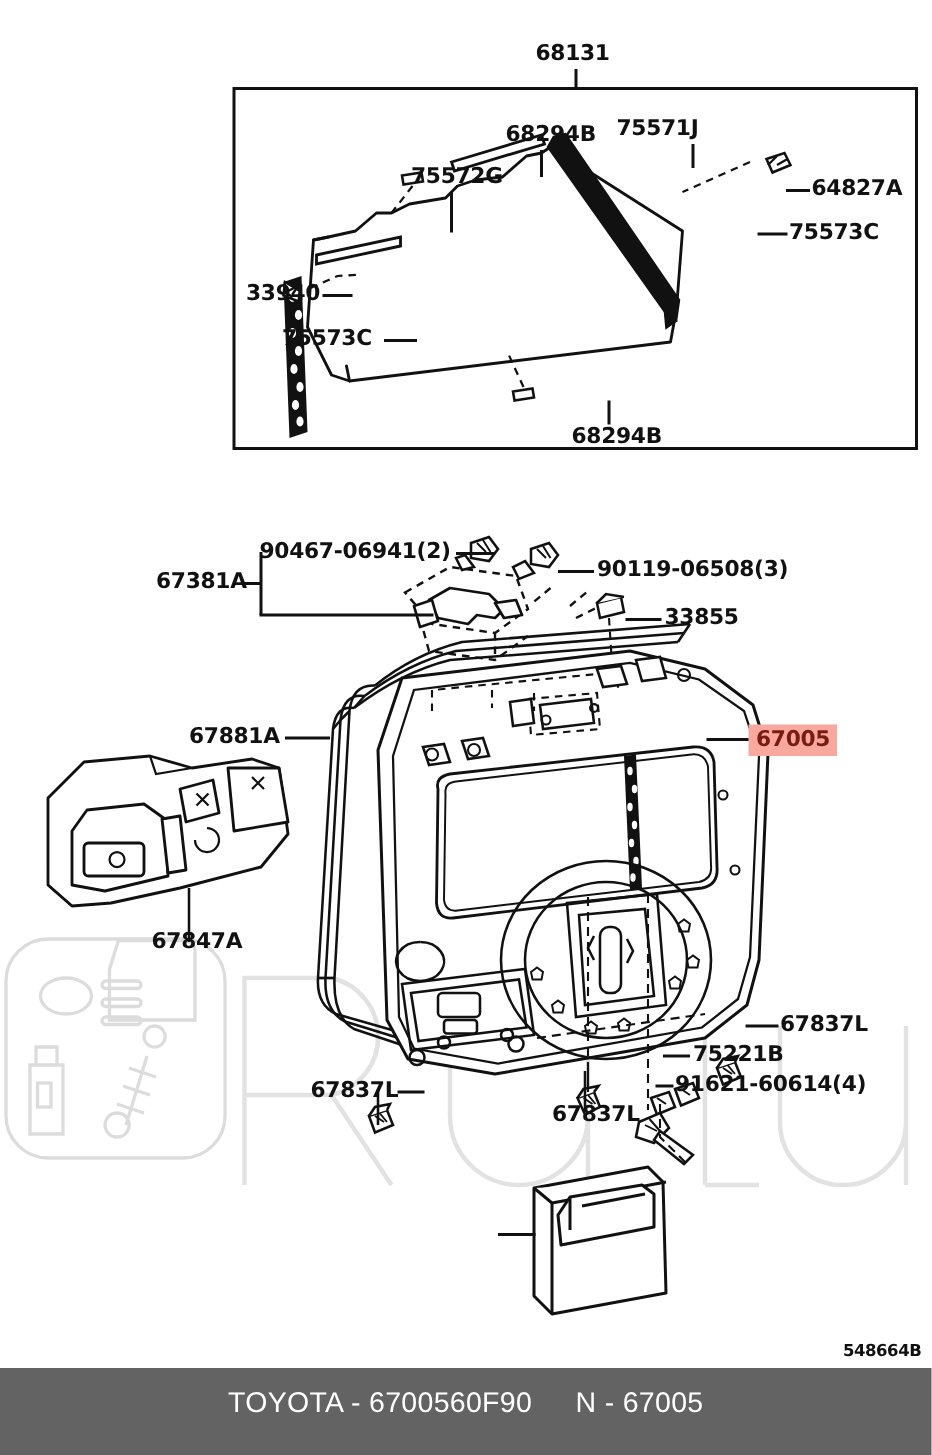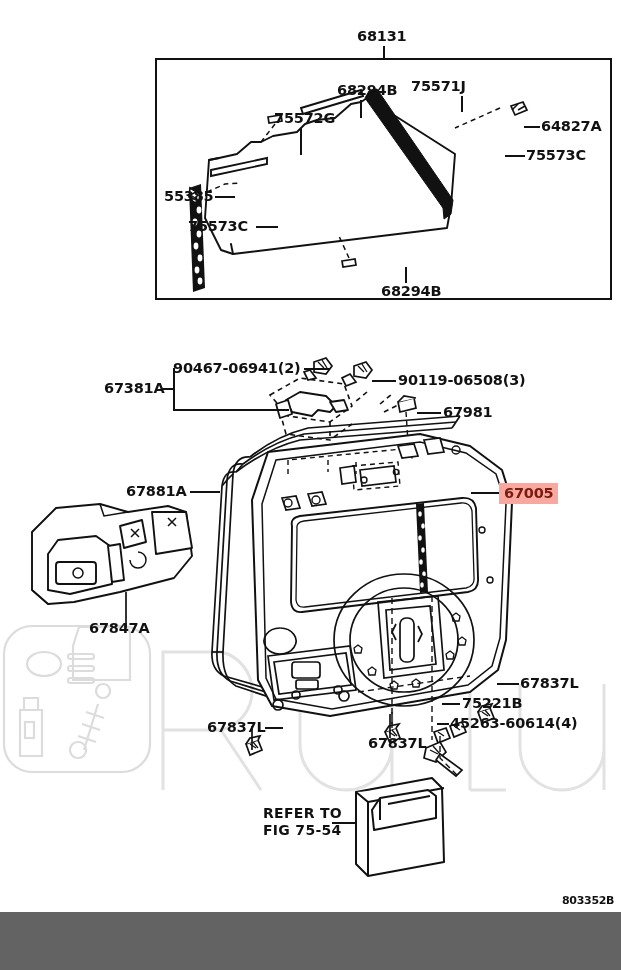--- a/index.html
+++ b/index.html
@@ -138,21 +138,21 @@
 
   <div class="lbl" style="left:274px;top:110px;">75572G</div>
   <div class="ln v" style="left:300px;top:128px;height:27px;"></div>
 
   <div class="lbl" style="left:541px;top:118px;">64827A</div>
   <div class="ln h" style="left:524px;top:126px;width:16px;"></div>
 
   <div class="lbl" style="left:526px;top:147px;">75573C</div>
   <div class="ln h" style="left:505px;top:155px;width:20px;"></div>
 
-  <div class="lbl" style="left:164px;top:188px;">55385</div>
+  <div class="lbl" style="left:164px;top:188px;">33940</div>
   <div class="ln h" style="left:215px;top:196px;width:20px;"></div>
 
   <div class="lbl" style="left:188px;top:218px;">75573C</div>
   <div class="ln h" style="left:256px;top:226px;width:22px;"></div>
 
   <div class="lbl" style="left:381px;top:283px;">68294B</div>
   <div class="ln v" style="left:405px;top:267px;height:16px;"></div>
 
   <svg style="position:absolute;left:0;top:340px;" width="621" height="560" viewBox="0 0 621 560">
 
@@ -370,47 +370,54 @@
 
   <div class="lbl" style="left:104px;top:380px;">67381A</div>
 
   <div class="ln h" style="left:162px;top:388px;width:12px;"></div>
   <div class="ln v" style="left:173px;top:368px;height:42px;"></div>
   <div class="ln h" style="left:173px;top:409px;width:116px;"></div>
 
   <div class="lbl" style="left:398px;top:372px;">90119-06508(3)</div>
   <div class="ln h" style="left:372px;top:380px;width:24px;"></div>
 
-  <div class="lbl" style="left:443px;top:404px;">67981</div>
+  <div class="lbl" style="left:443px;top:404px;">33855</div>
   <div class="ln h" style="left:417px;top:412px;width:24px;"></div>
 
   <div class="lbl" style="left:126px;top:483px;">67881A</div>
   <div class="ln h" style="left:190px;top:491px;width:30px;"></div>
 
   <div class="lbl hl" style="left:499px;top:483px;">67005</div>
   <div class="ln h" style="left:471px;top:492px;width:28px;"></div>
 
-  <div class="lbl" style="left:89px;top:620px;">67847A</div>
+  <div class="lbl" style="left:101px;top:620px;">67847A</div>
 
   <div class="lbl" style="left:207px;top:719px;">67837L</div>
   <div class="ln h" style="left:265px;top:727px;width:18px;"></div>
 
   <div class="lbl" style="left:368px;top:735px;">67837L</div>
 
   <div class="lbl" style="left:520px;top:675px;">67837L</div>
   <div class="ln h" style="left:497px;top:683px;width:22px;"></div>
 
   <div class="lbl" style="left:462px;top:695px;text-align:center;">75221B</div>
   <div class="ln h" style="left:470px;top:703px;width:0px;"></div>
   <div class="ln h" style="left:442px;top:703px;width:18px;"></div>
 
-  <div class="lbl" style="left:450px;top:715px;">45263-60614(4)</div>
+  <div class="lbl" style="left:450px;top:715px;">91621-60614(4)</div>
   <div class="ln h" style="left:437px;top:723px;width:12px;"></div>
 
-  <div class="refer" style="left:263px;top:805px;">REFER TO
-FIG 75-54</div>
   <div class="ln h" style="left:332px;top:822px;width:25px;"></div>
 
-  <div class="figcode" style="left:562px;top:894px;">803352B</div>
+  <div class="figcode" style="left:562px;top:894px;">548664B</div>
 
   <div class="footer"></div>
+  <div class="footer-txt">
+    <span>TOYOTA</span>
+    <span>-</span>
+    <span>6700560F90</span>
+    <span class="gap"></span>
+    <span>N</span>
+    <span>-</span>
+    <span>67005</span>
+  </div>
 
 </div>
 
 </body></html>

